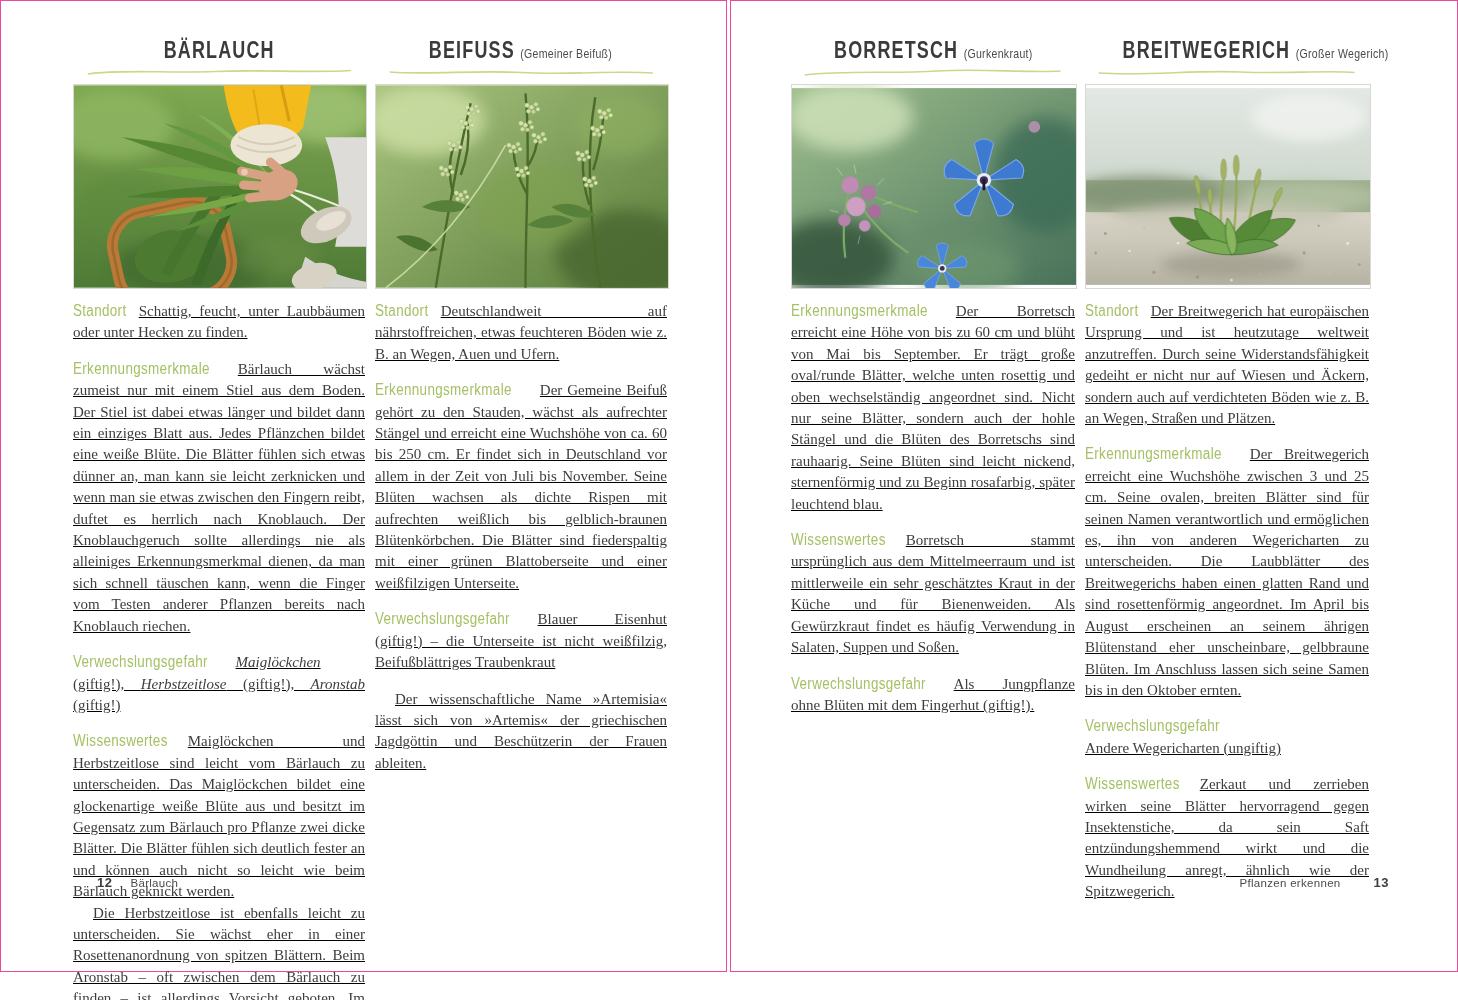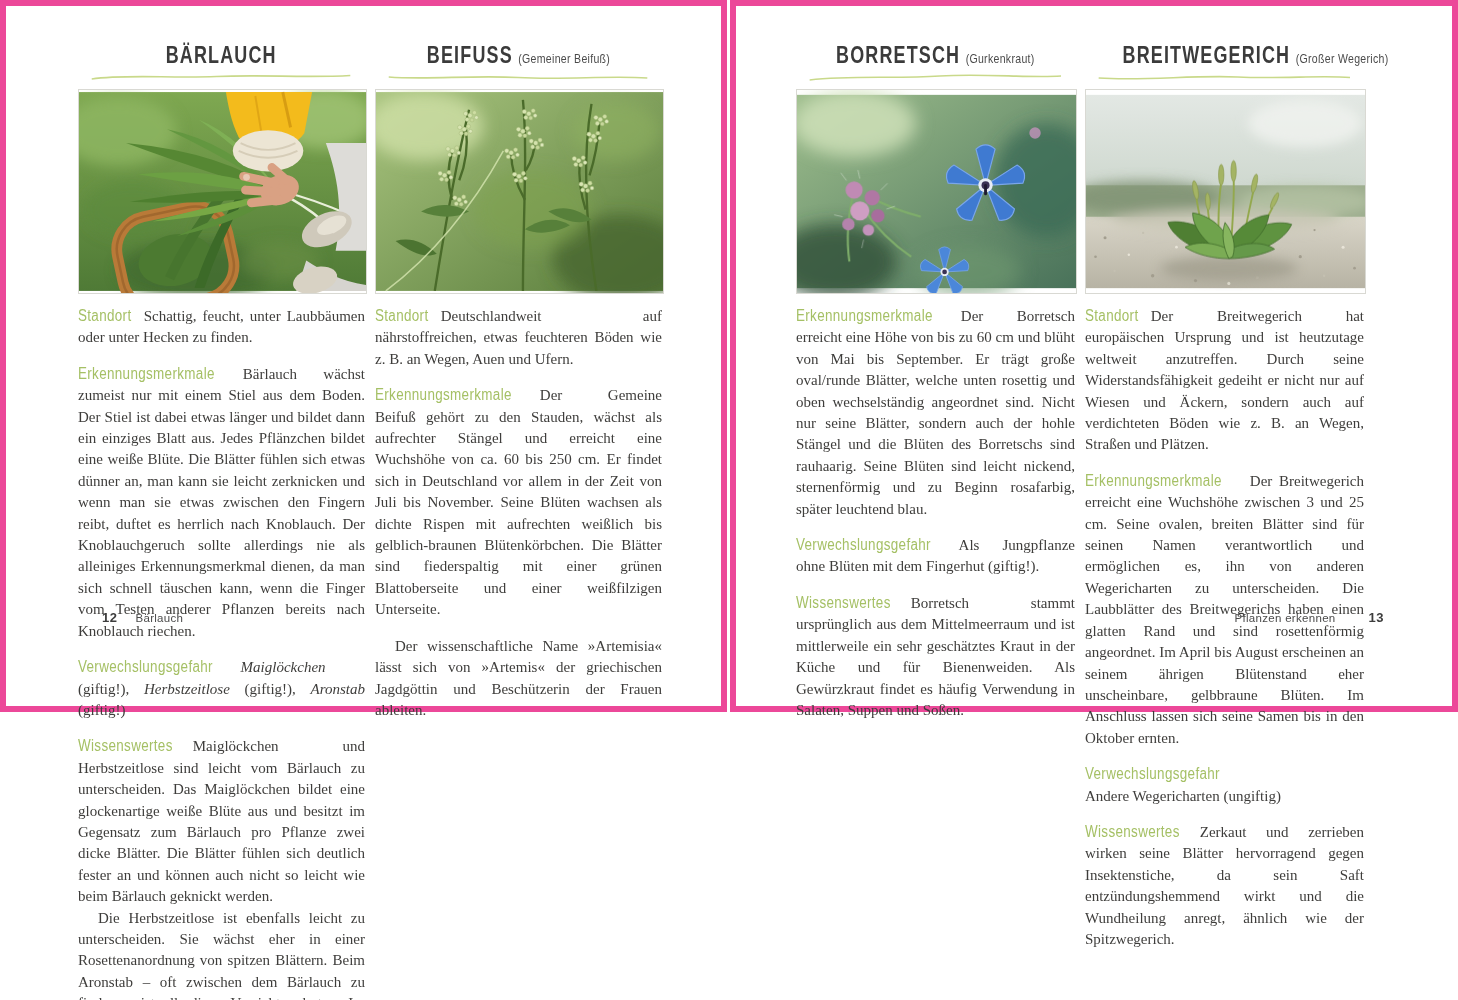--- a/index.html
+++ b/index.html
@@ -1,20 +1,20 @@
 <!DOCTYPE html>
 <html lang="de"><head>
 <meta charset="utf-8">
 <style>
   html,body{margin:0;padding:0;background:#fff;}
   body{width:1458px;height:1000px;overflow:hidden;
        font-family:"Liberation Sans",sans-serif;}
   .spread{display:flex;gap:3px;width:1458px;height:1000px;}
-  .page{box-sizing:border-box;background:#fff;border:6px solid #ec4899;
-        height:712px;position:relative;}
+  .page{box-sizing:border-box;background:#fff;border:1px solid #ec4899;
+        height:972px;position:relative;text-decoration:underline;}
   .page-left{width:727px;}
   .page-right{width:728px;}
   .columns{display:flex;gap:10px;box-sizing:border-box;}
   .cols-left{padding:36px 59px 0 72px;}
   .cols-right{padding:36px 88px 0 60px;}
   .column{flex:1;min-width:0;}
   .title-row{text-align:center;height:27px;color:#3b3b3b;white-space:nowrap;}
   .title-wrap{display:inline-block;transform:scaleX(0.78);transform-origin:center;}
   .title{font-weight:700;font-size:23px;letter-spacing:1.5px;color:#3b3b3b;}
   .subtitle{font-weight:400;font-size:13.5px;letter-spacing:.4px;color:#4a4a4a;margin-left:7px;}
@@ -192,20 +192,23 @@
           <path d="M10,203 Q80,150 130,60" stroke="#d6e6b0" stroke-width="1.6" fill="none" opacity=".8"></path>
         </svg>
         <div class="sections">
             <div class="section">
               <p><span class="label">Standort</span><span>Deutschlandweit auf nährstoffreichen, etwas feuchteren Böden wie z. B. an Wegen, Auen und Ufern.</span></p>
             </div>
             <div class="section">
               <p><span class="label">Erkennungsmerkmale</span><span>Der Gemeine Beifuß gehört zu den Stauden, wächst als aufrechter Stängel und erreicht eine Wuchshöhe von ca. 60 bis 250 cm. Er findet sich in Deutschland vor allem in der Zeit von Juli bis November. Seine Blüten wachsen als dichte Rispen mit aufrechten weißlich bis gelblich-braunen Blütenkörbchen. Die Blätter sind fiederspaltig mit einer grünen Blattoberseite und einer weißfilzigen Unterseite.</span></p>
             </div>
             <div class="section">
+              <p><span class="label">Verwechslungsgefahr</span><span>Blauer Eisenhut (giftig!) – die Unterseite ist nicht weißfilzig, Beifußblättriges Traubenkraut</span></p>
+            </div>
+            <div class="section">
               <p class="indent"><span>Der wissenschaftliche Name »Artemisia« lässt sich von »Artemis« der griechischen Jagdgöttin und Beschützerin der Frauen ableiten.</span></p>
             </div>
           </div>
       </article>
 
     </div>
     <div class="footer footer-left">
       <span class="pagenum">12</span><span class="context">Bärlauch</span>
     </div>
   </section>
@@ -275,24 +278,24 @@
             </g>
             <circle r="7" fill="#e8ecf4"></circle>
               <circle r="4" fill="#3a3154"></circle>
           </g>
         </svg>
         <div class="sections">
             <div class="section">
               <p><span class="label">Erkennungsmerkmale</span><span>Der Borretsch erreicht eine Höhe von bis zu 60 cm und blüht von Mai bis September. Er trägt große oval/runde Blätter, welche unten rosettig und oben wechselständig angeordnet sind. Nicht nur seine Blätter, sondern auch der hohle Stängel und die Blüten des Borretschs sind rauhaarig. Seine Blüten sind leicht nickend, sternenförmig und zu Beginn rosafarbig, später leuchtend blau.</span></p>
             </div>
             <div class="section">
+              <p><span class="label">Wissenswertes</span><span>Borretsch stammt ursprünglich aus dem Mittelmeerraum und ist mittlerweile ein sehr geschätztes Kraut in der Küche und für Bienenweiden. Als Gewürzkraut findet es häufig Verwendung in Salaten, Suppen und Soßen.</span></p>
+            </div>
+            <div class="section">
               <p><span class="label">Verwechslungsgefahr</span><span>Als Jungpflanze ohne Blüten mit dem Fingerhut (giftig!).</span></p>
-            </div>
-            <div class="section">
-              <p><span class="label">Wissenswertes</span><span>Borretsch stammt ursprünglich aus dem Mittelmeerraum und ist mittlerweile ein sehr geschätztes Kraut in der Küche und für Bienenweiden. Als Gewürzkraut findet es häufig Verwendung in Salaten, Suppen und Soßen.</span></p>
             </div>
           </div>
       </article>
 
       <article class="column">
         <div class="title-row">
           <span class="title-wrap"><span class="title">BREITWEGERICH</span><span class="subtitle">(Großer Wegerich)</span></span>
         </div>
         <svg class="wave" viewBox="0 0 290 12" preserveAspectRatio="none">
           <path d="M3,7 C55,10 110,4 160,6 C210,8 255,4 287,6.5" fill="none" stroke="#c9d98a" stroke-width="1.6"></path>

